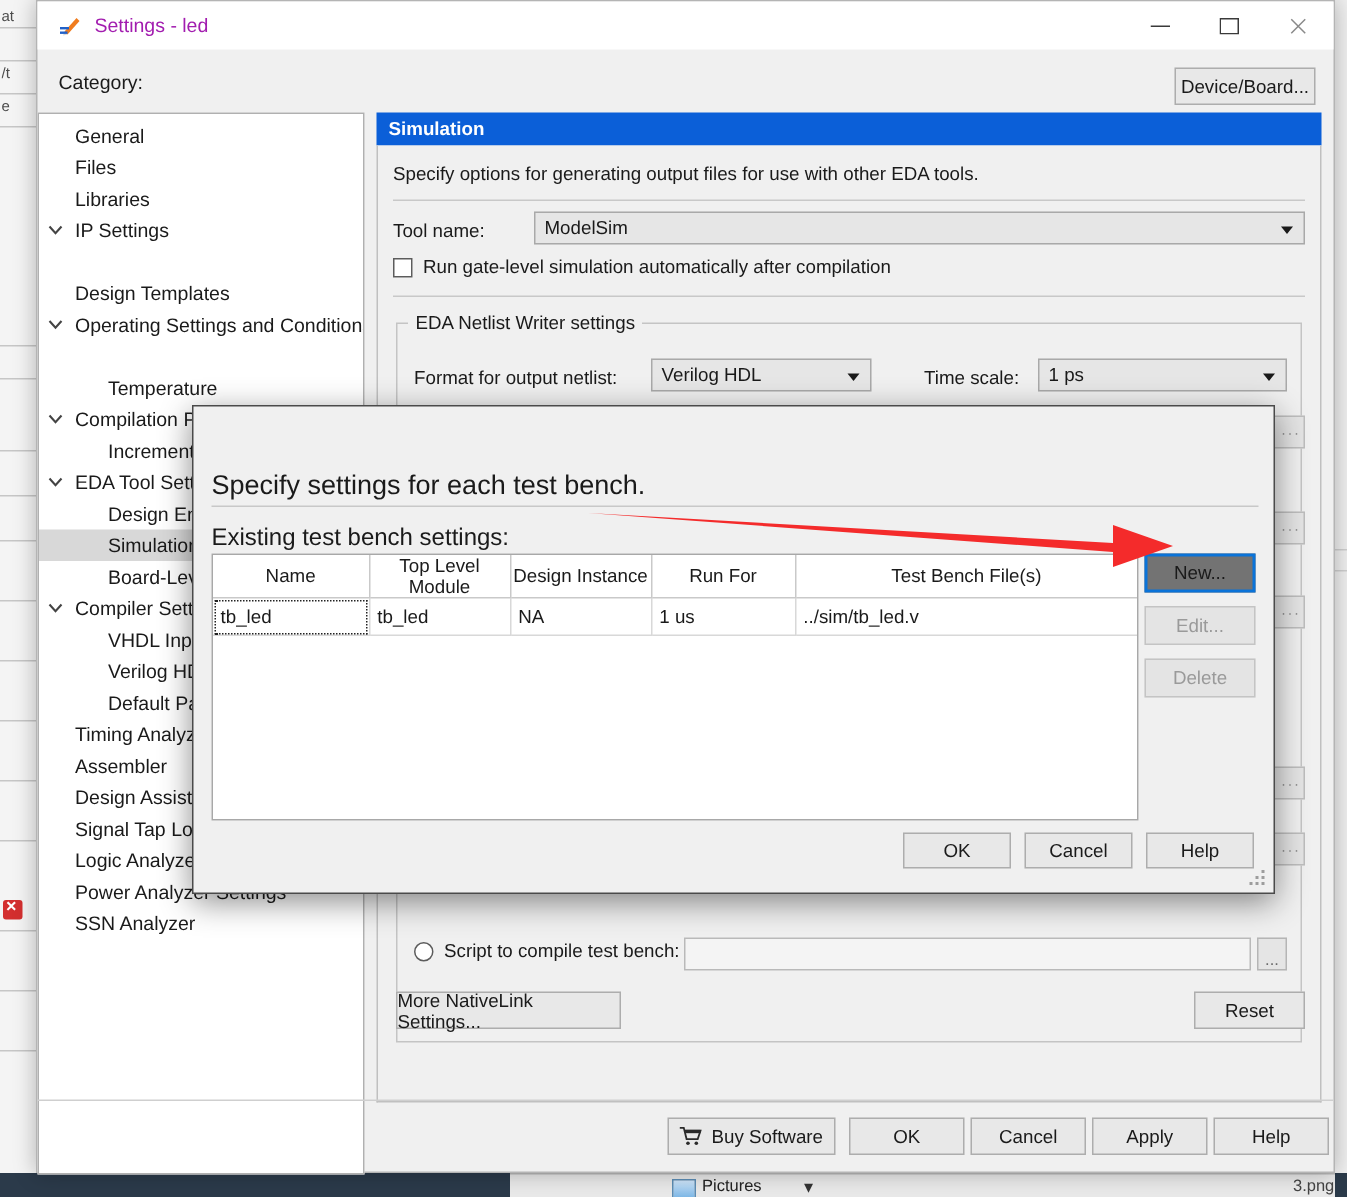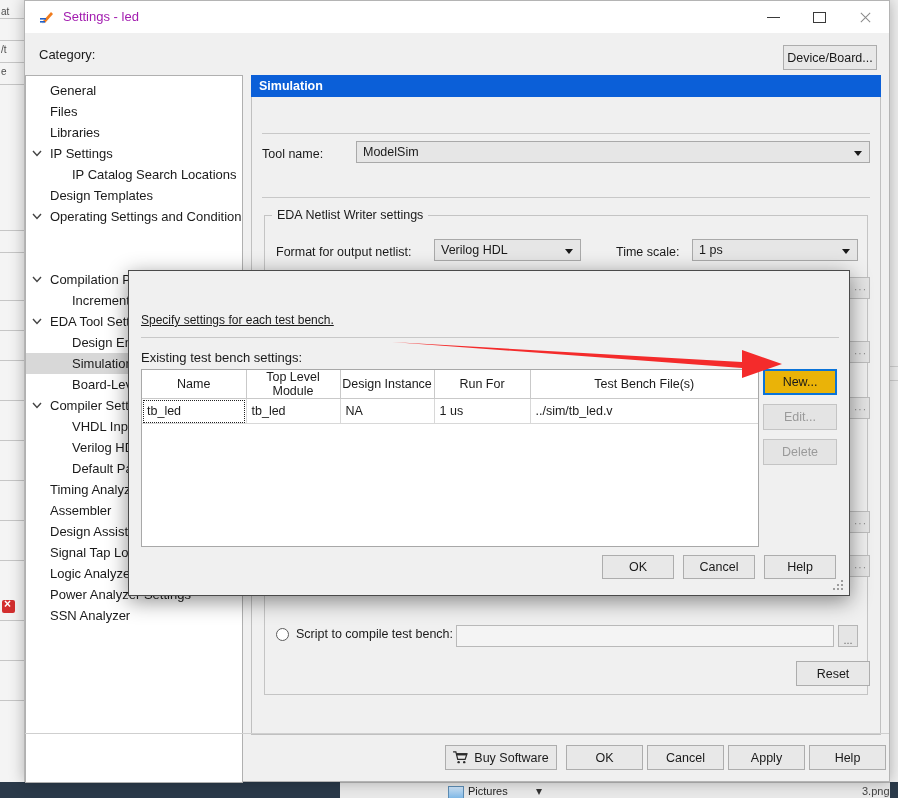--- a/index.html
+++ b/index.html
@@ -251,28 +251,28 @@
   .dlg-title-icon { position: absolute; left: 10px; top: 7px; width: 16px; height: 15px; }
   .dlg-title-text {
     position: absolute; left: 34px; top: 6px;
     font-size: 13px; color: #ffffff;
   }
   .dlg-close {
     position: absolute; right: 0; top: 0; width: 44px; height: 28px; cursor: default;
   }
   .dlg-close svg { position: absolute; left: 15px; top: 9px; }
   .dlg-desc {
-    position: absolute; left: 12px; top: 42px; font-size: 12px; color: #1a1a1a; text-decoration: underline;
+    position: absolute; left: 12px; top: 42px; font-size: 18px; color: #1a1a1a;
   }
   .dlg-hr {
     position: absolute; left: 12px; top: 66px; width: 698px; height: 1px;
     background: #c8c8c8;
   }
   .dlg-sublabel {
-    position: absolute; left: 12px; top: 79px; font-size: 13px; color: #1a1a1a;
+    position: absolute; left: 12px; top: 79px; font-size: 16px; color: #1a1a1a;
   }
   .tbl-wrap {
     position: absolute; left: 12px; top: 98px;
     width: 618px; height: 178px;
     background: #ffffff; border: 1px solid #a8a8a8;
     box-sizing: border-box; overflow: hidden;
   }
   .tbl {
     width: 100%; border-collapse: collapse; table-layout: fixed;
   }
@@ -292,21 +292,21 @@
   .cell-focus { outline: 1px dotted #222; outline-offset: -2px; }
 
   .dlg-sidebtn {
     position: absolute; right: 12px; width: 74px; height: 26px;
     background: #e4e4e4; border: 1px solid #adadad;
     font-size: 12.5px; color: #1a1a1a;
     display: flex; align-items: center; justify-content: center;
     box-sizing: border-box; cursor: default;
   }
   .dlg-sidebtn.focused {
-    border: 2px solid #0a73d8; background: #eab308;
+    border: 2px solid #0a73d8; background: #737373;
   }
   .dlg-sidebtn.disabled { color: #9a9a9a; border-color: #c4c4c4; background: #e4e4e4; }
   .dlg-btm-btn {
     position: absolute; top: 284px; width: 72px; height: 24px;
     background: #e8e8e8; border: 1px solid #adadad;
     font-size: 12.5px; color: #1a1a1a;
     display: flex; align-items: center; justify-content: center;
     box-sizing: border-box; cursor: default;
   }
   .resize-grip {
@@ -418,32 +418,32 @@
         </div>
         <div class="tree-item" style="top: 46px;">
           <span class="tree-label" style="left: 24px;">Libraries</span>
         </div>
         <div class="tree-item" style="top: 67px;">
           <svg class="tree-chev" viewBox="0 0 12 12">
             <path d="M2 4 L6 8.5 L10 4" fill="none" stroke="#444" stroke-width="1.4"></path>
           </svg>
           <span class="tree-label" style="left: 24px;">IP Settings</span>
         </div>
-        <div class="tree-item" style="top: 88px;">
-          <span class="tree-label" style="left: 46px;">IP Catalog Search Locations</span>
-        </div>
         <div class="tree-item" style="top: 109px;">
           <span class="tree-label" style="left: 24px;">Design Templates</span>
         </div>
         <div class="tree-item" style="top: 130px;">
           <svg class="tree-chev" viewBox="0 0 12 12">
             <path d="M2 4 L6 8.5 L10 4" fill="none" stroke="#444" stroke-width="1.4"></path>
           </svg>
           <span class="tree-label" style="left: 24px;">Operating Settings and Conditions</span>
         </div>
+        <div class="tree-item" style="top: 172px;">
+          <span class="tree-label" style="left: 46px;">Temperature</span>
+        </div>
         <div class="tree-item" style="top: 193px;">
           <svg class="tree-chev" viewBox="0 0 12 12">
             <path d="M2 4 L6 8.5 L10 4" fill="none" stroke="#444" stroke-width="1.4"></path>
           </svg>
           <span class="tree-label" style="left: 24px;">Compilation Process Settings</span>
         </div>
         <div class="tree-item" style="top: 214px;">
           <span class="tree-label" style="left: 46px;">Incremental Compilation</span>
         </div>
         <div class="tree-item" style="top: 235px;">
@@ -496,28 +496,33 @@
         </div>
         <div class="tree-item" style="top: 529px;">
           <span class="tree-label" style="left: 24px;">SSN Analyzer</span>
         </div>
       </div>
 
     <div class="pane">
       <div class="pane-header">Simulation</div>
       <div class="pane-body">
 
+        <div class="pane-desc">Specify options for generating output files for use with other EDA tools.</div>
         <div class="hr" style="left:10px; top:36px; width:608px;"></div>
 
         <div class="field-label" style="left:10px; top:50px;">Tool name:</div>
         <div class="combo" style="left:104px; top:44px; width:514px;">
           <span class="val">ModelSim</span>
           <span class="arrow"></span>
         </div>
 
+        <div class="checkbox-row" style="left:10px; top:74px;">
+          <span class="cb-box"></span>
+          <span style="font-size:12.5px;">Run gate-level simulation automatically after compilation</span>
+        </div>
 
         <div class="hr" style="left:10px; top:100px; width:608px;"></div>
 
         <div class="groupbox" style="left:12px; top:118px; width:604px; height:480px;"></div>
         <div class="groupbox-title" style="left:20px; top:111px;">EDA Netlist Writer settings</div>
 
         <div class="field-label" style="left:24px; top:148px;">Format for output netlist:</div>
         <div class="combo" style="left:182px; top:142px; width:147px;">
           <span class="val">Verilog HDL</span>
           <span class="arrow"></span>
@@ -544,20 +549,21 @@
           <span class="ghost-dots" style="left:5px; top:6px;">···</span>
         </div>
 
         <div class="radio-row" style="left:24px; top:530px;">
           <span class="rb-circle"></span>
           <span style="font-size:12.5px;">Script to compile test bench:</span>
         </div>
         <div class="textfield" style="left:204px; top:528px; width:378px;"></div>
         <div class="browse-btn" style="left:586px; top:528px;">...</div>
 
+        <div class="gbtn" style="left:12px; top:564px; width:150px;">More NativeLink Settings...</div>
         <div class="gbtn" style="left:544px; top:564px; width:74px;">Reset</div>
 
       </div>
     </div>
 
     <div class="bottombar">
       <div class="bottombar-sep"></div>
       <div class="bbtn" style="left:420px; width:112px;">
         <svg class="cart-icon" width="15" height="13" viewBox="0 0 16 14">
           <path d="M0 1 H3 L5 9 H13 L15 3 H4" fill="none" stroke="#2a2a2a" stroke-width="1.3"></path>

